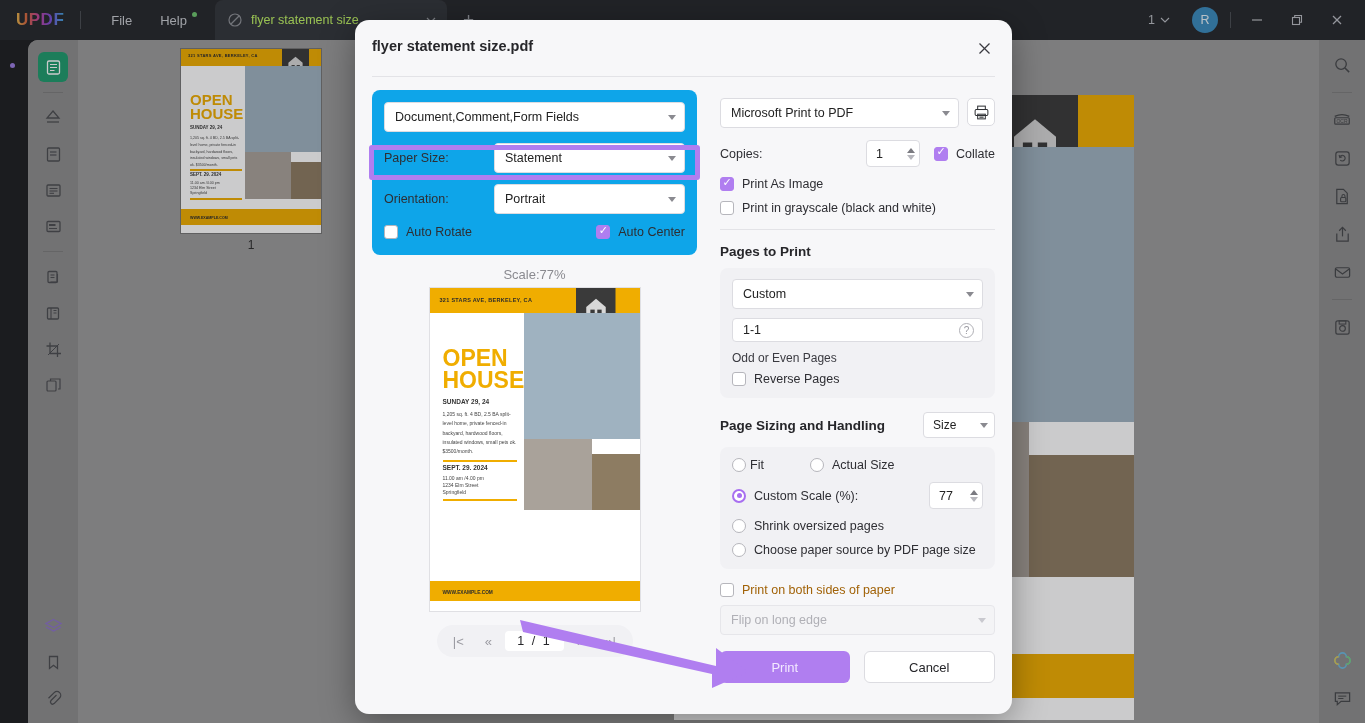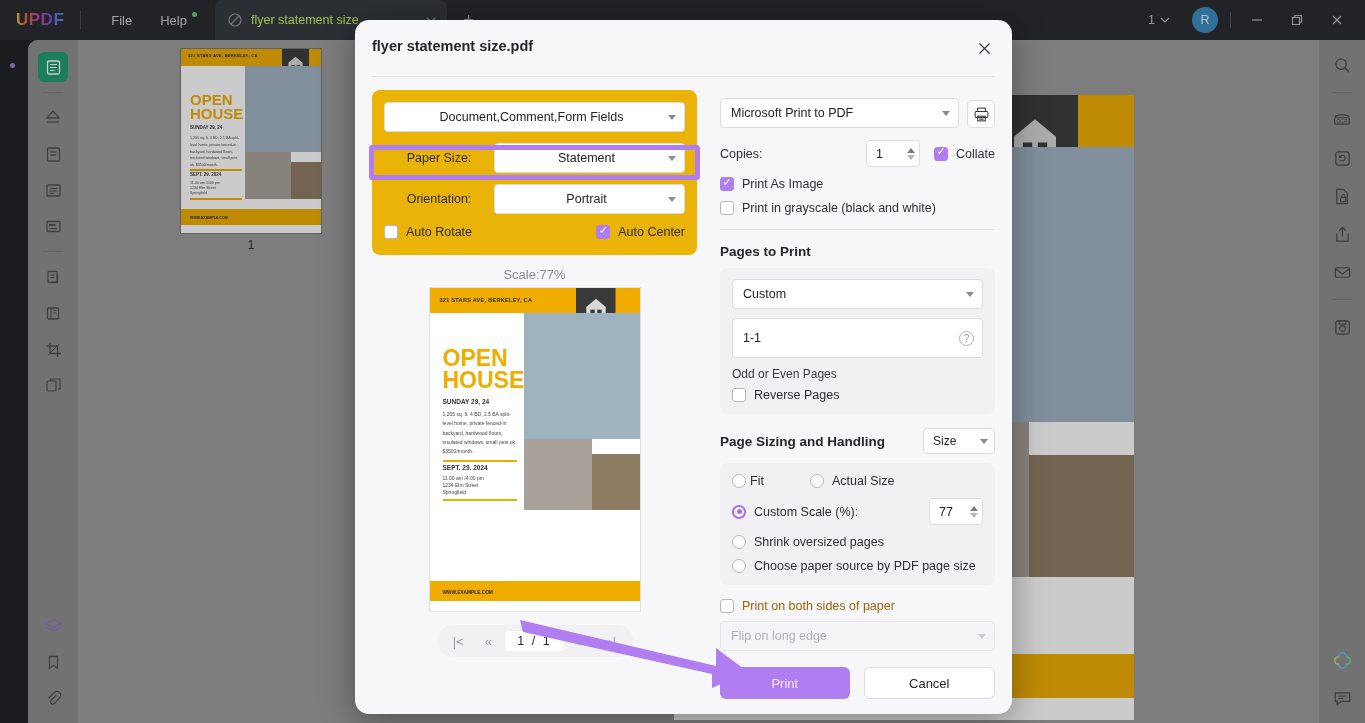--- a/index.html
+++ b/index.html
@@ -117,21 +117,21 @@
   .dlg-title { position: absolute; left: 17px; top: 18px; font-size: 14.5px;
                font-weight: bold; color: #26262a; }
   .dlg-close { position: absolute; right: 14px; top: 14px; width: 28px; height: 28px;
                display: flex; align-items: center; justify-content: center;
                color: #3a3a40; font-size: 18px; border-radius: 5px; }
   .dlg-hr { position: absolute; left: 17px; right: 17px; top: 56px; height: 1px; background: #e3e3e7; }
 
   .leftcol { position: absolute; left: 17px; top: 70px; width: 325px; bottom: 14px; }
   .rightcol { position: absolute; left: 365px; top: 78px; width: 275px; bottom: 14px; }
 
-  .field-card { background: #eab308; border-radius: 8px; padding: 12px 12px 16px; text-align: center; }
+  .field-card { background: #0ea5e9; border-radius: 8px; padding: 12px 12px 16px; }
   .row { display: flex; align-items: center; height: 30px; margin-bottom: 11px; }
   .row .lbl { font-size: 12.5px; color: #2e2e33; width: 110px; }
   .sel {
     flex: 1; height: 30px; background: #fff; border: 1px solid #dcdce1; border-radius: 4px;
     display: flex; align-items: center; padding: 0 8px 0 10px; font-size: 12.5px; color: #222;
   }
   .sel .cap { flex: 1; white-space: nowrap; overflow: hidden; }
   .caret { width: 0; height: 0; border-left: 4px solid transparent;
            border-right: 4px solid transparent; border-top: 5px solid #8a8a90; }
   .sel.full { width: 100%; }
@@ -152,21 +152,21 @@
   .pager {
     margin: 14px auto 0; width: 196px; height: 32px; background: #f1f1f4;
     border-radius: 16px; display: flex; align-items: center; justify-content: center; gap: 4px;
   }
   .pg { width: 26px; height: 24px; display: flex; align-items: center; justify-content: center;
         color: #9a9aa1; font-size: 13px; }
   .pgnum { background: #fff; border-radius: 4px; padding: 3px 12px; font-size: 12.5px;
            color: #26262a; letter-spacing: 2px; }
 
   
-  .printer-row { display: flex; align-items: flex-end; gap: 8px; margin-bottom: 12px; }
+  .printer-row { display: flex; align-items: flex-start; gap: 8px; margin-bottom: 12px; }
   .printer-btn { width: 28px; height: 28px; border: 1px solid #dcdce1; border-radius: 5px;
                  background: #fff; display: flex; align-items: center; justify-content: center; }
   .copies-row { display: flex; align-items: center; margin-bottom: 10px; }
   .copies-row .lbl { font-size: 12.5px; color: #2e2e33; flex: 1; }
   .spin { width: 54px; height: 27px; background: #fff; border: 1px solid #dcdce1;
           border-radius: 4px; display: flex; align-items: center; padding: 0 4px 0 9px;
           font-size: 12.5px; color: #222; }
   .spin .v { flex: 1; }
   .spin-ar { display: flex; flex-direction: column; gap: 2px; align-items: center; }
   .ar-up { width: 0; height: 0; border-left: 4px solid transparent;
@@ -178,21 +178,21 @@
   .sec-title { font-size: 13.5px; font-weight: bold; color: #26262a; margin: 14px 0 9px; }
   .sec-title-row { display: flex; align-items: center; margin: 14px 0 9px; }
   .sec-title-row .st { font-size: 13.5px; font-weight: bold; color: #26262a; flex: 1; }
   .mini-sel { width: 72px; height: 26px; background: #fff; border: 1px solid #dcdce1;
               border-radius: 4px; display: flex; align-items: center; padding: 0 6px 0 9px;
               font-size: 12px; color: #222; }
   .mini-sel .cap { flex: 1; }
 
   .panel { background: #f1f1f4; border-radius: 8px; padding: 11px 12px 12px; }
   .panel .sel { margin-bottom: 9px; }
-  .txtbox { width: 100%; height: 40px; background: #fff; border: 1px solid #dcdce1;
+  .txtbox { width: 100%; height: 24px; background: #fff; border: 1px solid #dcdce1;
             border-radius: 4px; display: flex; align-items: center; padding: 0 8px 0 10px;
             font-size: 12.5px; color: #222; margin-bottom: 9px; }
   .txtbox .v { flex: 1; }
   .hint { width: 15px; height: 15px; border: 1.2px solid #b0b0b6; border-radius: 50%;
           color: #9a9aa1; font-size: 10px; display: flex; align-items: center;
           justify-content: center; }
   .sub-lbl { font-size: 12px; color: #3a3a40; margin-bottom: 7px; }
 
   .radio { width: 14px; height: 14px; border: 1.5px solid #b6b6bc; border-radius: 50%;
            background: #fff; flex: 0 0 14px; position: relative; }

